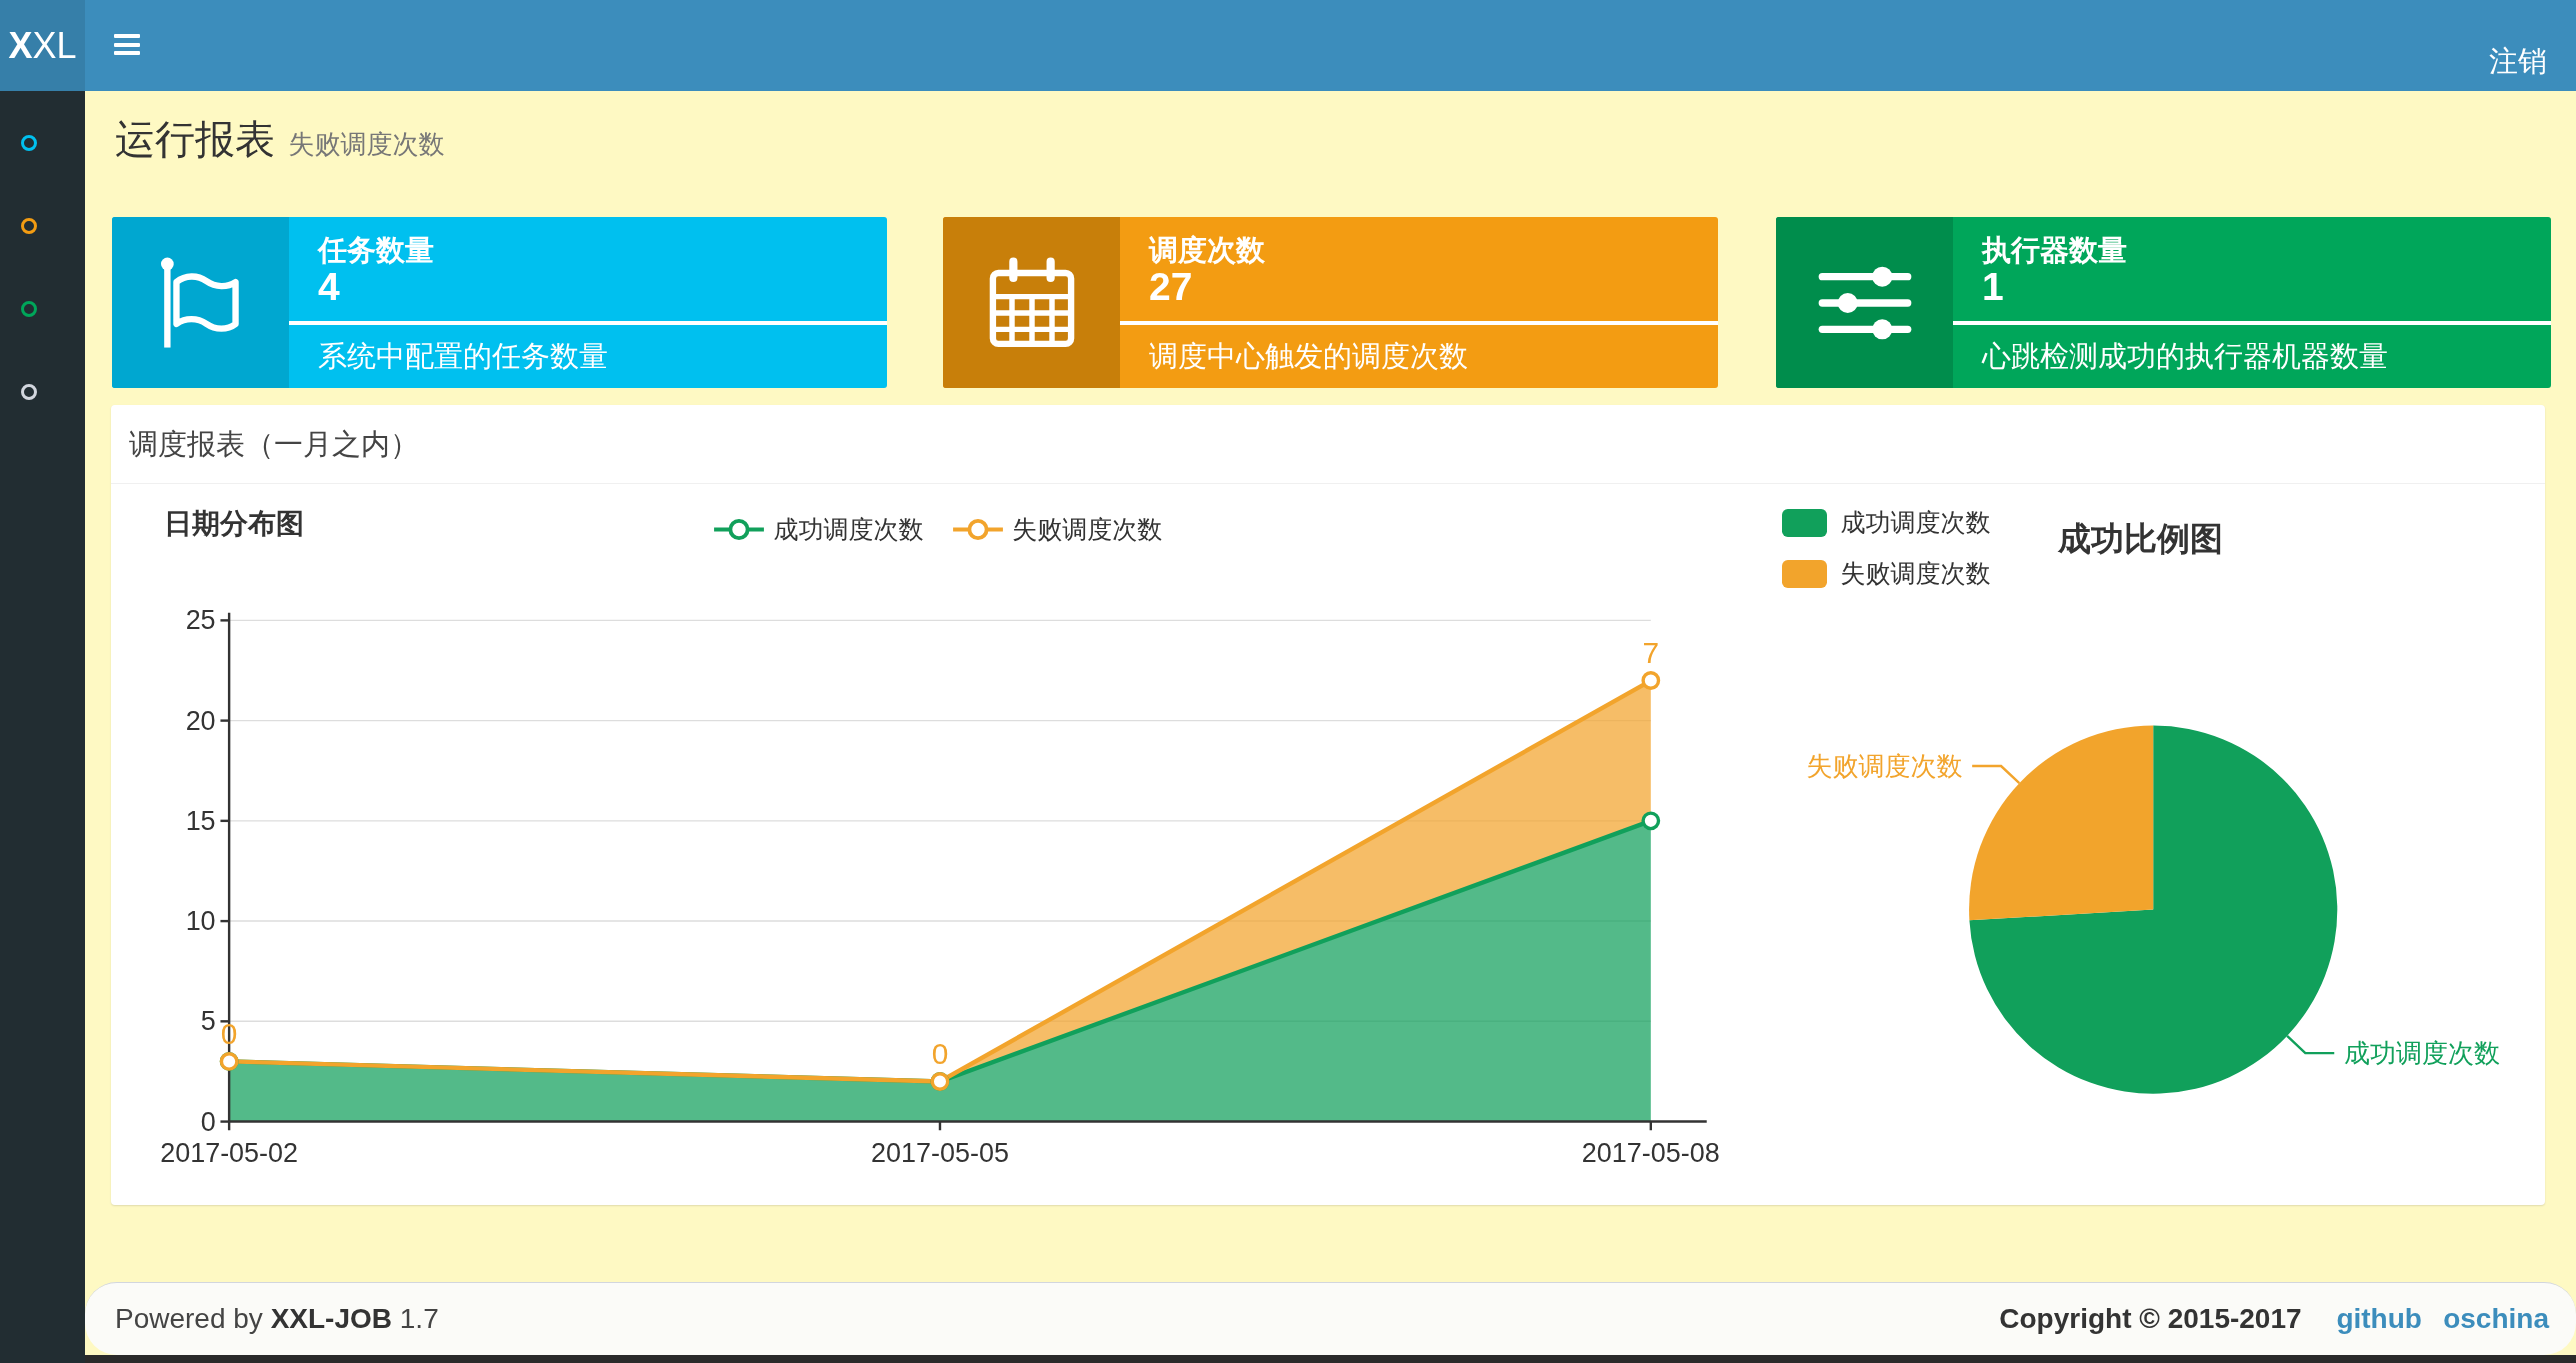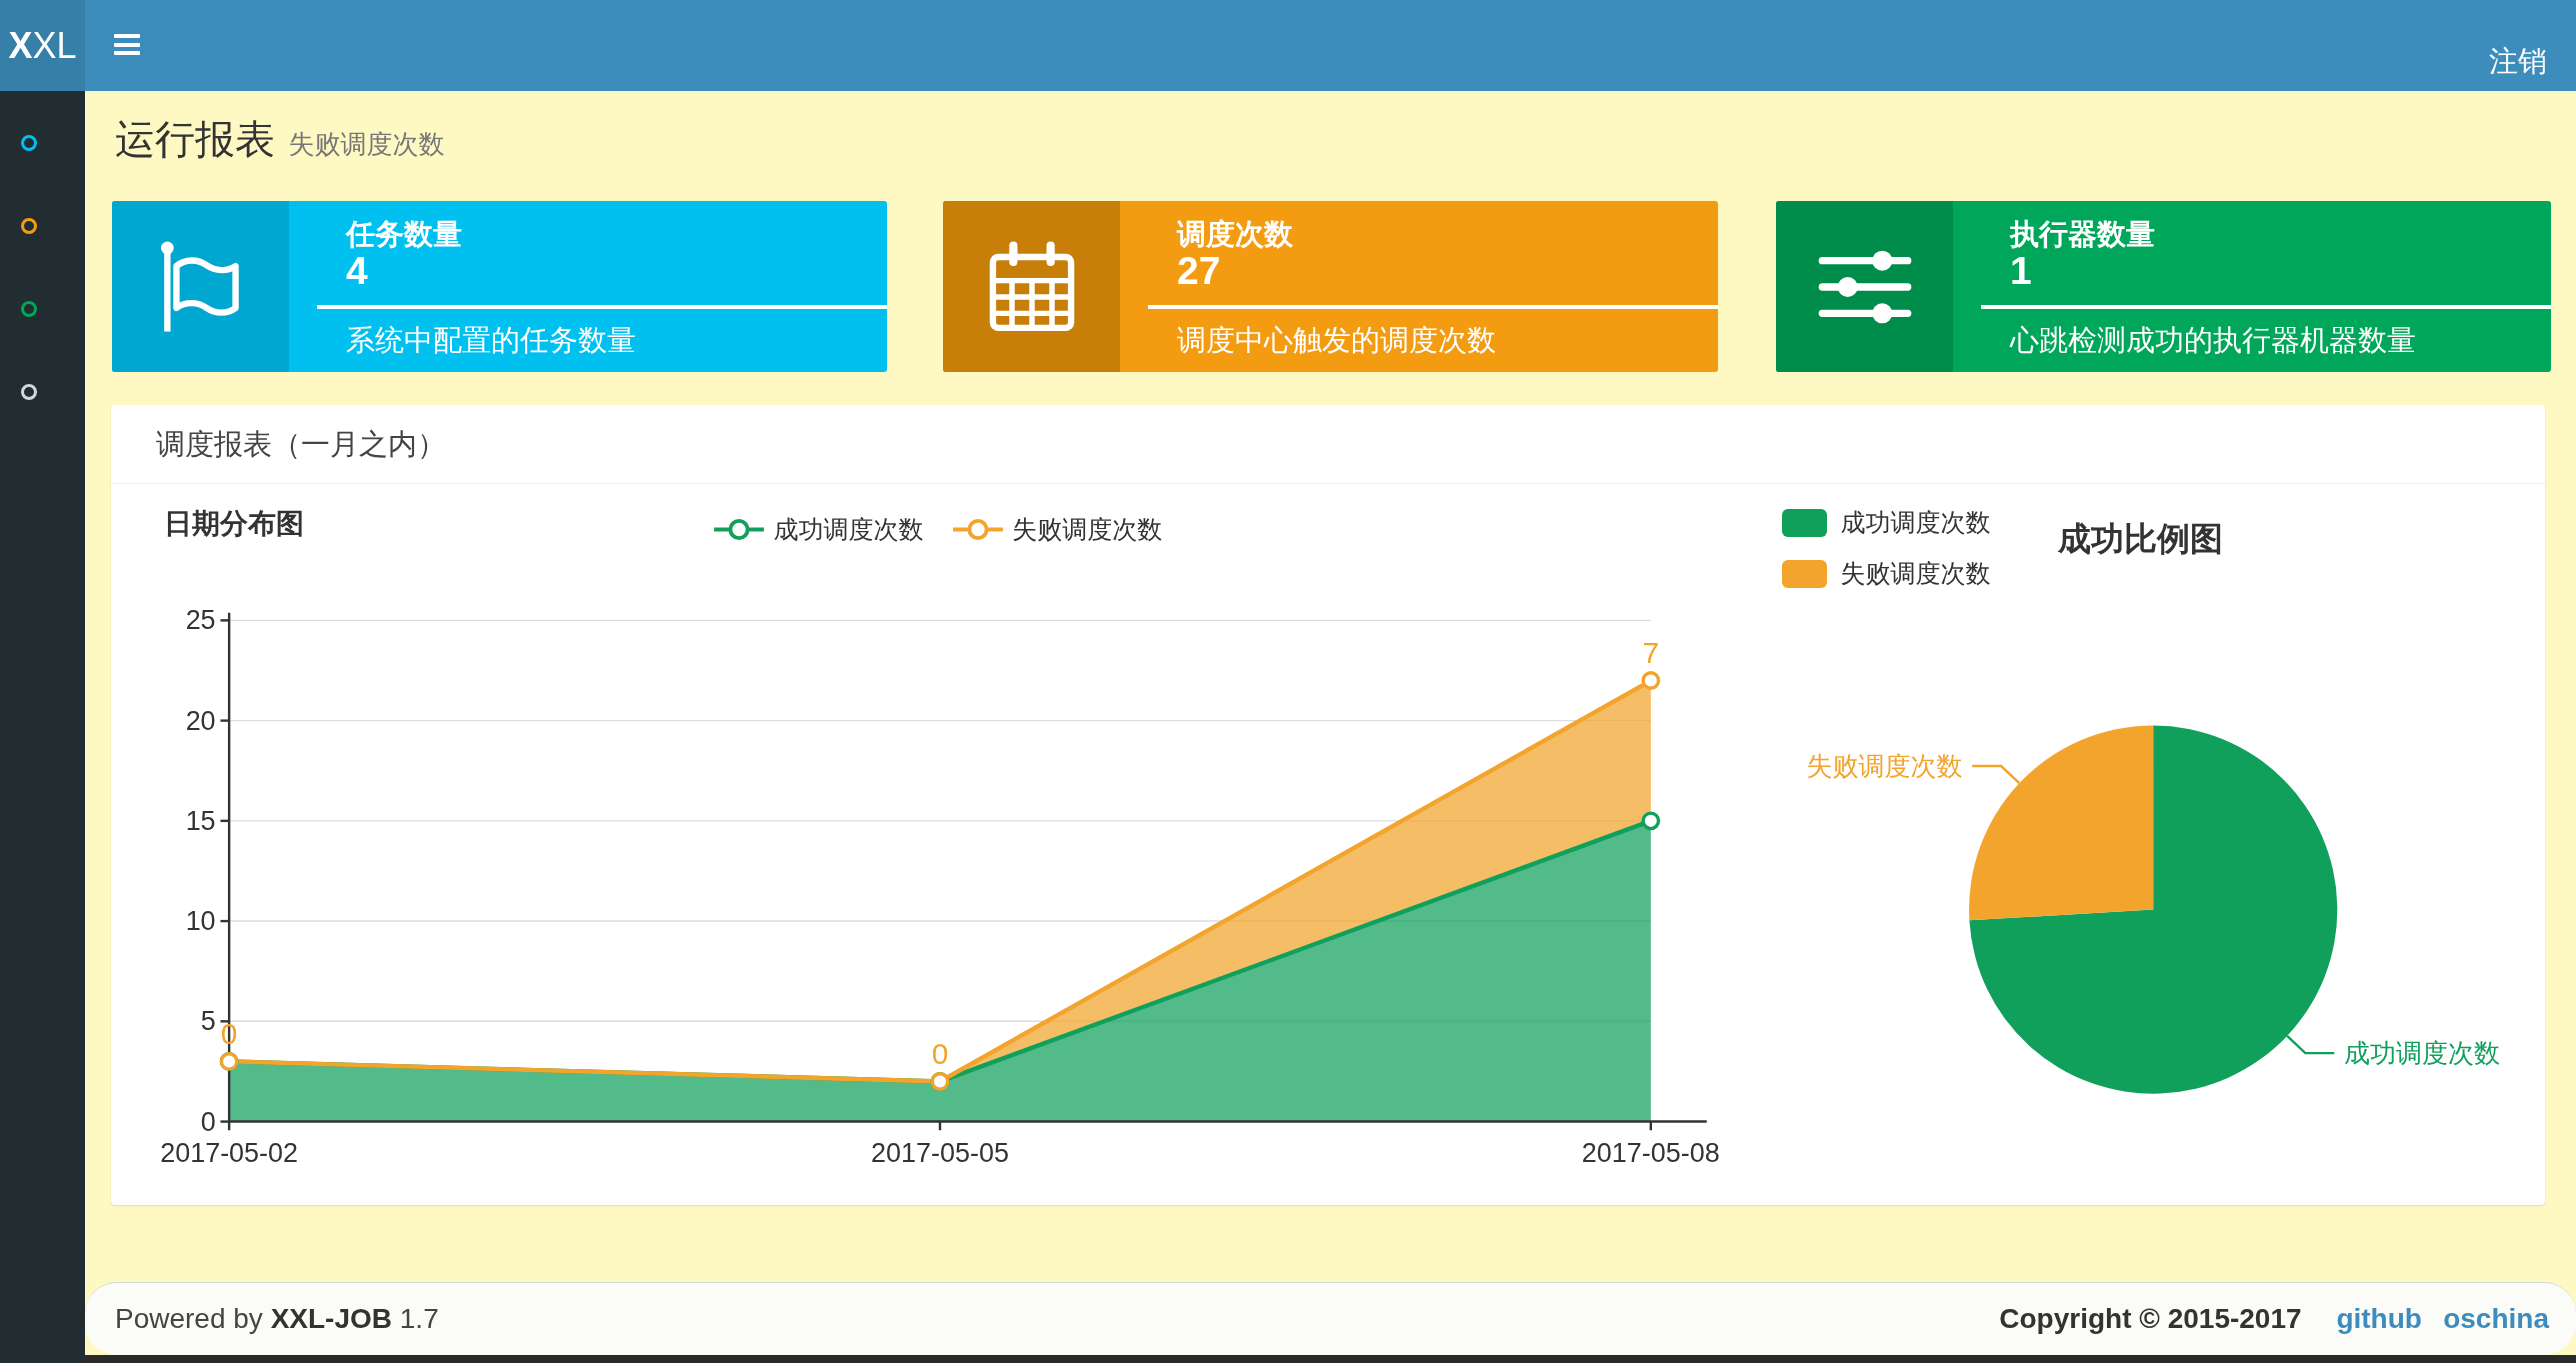--- a/index.html
+++ b/index.html
@@ -22,33 +22,33 @@
   
   .sidebar { position:absolute; left:0; top:91px; width:85px; height:1273px; background:#222d32; z-index:4; }
   .side-dot { position:absolute; left:21px; width:16.4px; height:16.4px; border:3.9px solid #fff; border-radius:50%; cursor:pointer; }
 
   
   .page-header { position:absolute; left:115px; top:112px; white-space:nowrap; }
   .page-header h1 { font-size:40px; font-weight:500; color:#333; display:inline; }
   .page-header small { font-size:26px; font-weight:400; color:#777; margin-left:13.5px; }
 
   
-  .info-box { position:absolute; top:201px; width:775px; height:171px; border-radius:2.9px; display:flex; overflow:hidden; color:#fff;gap:28px; }
+  .info-box { position:absolute; top:217px; width:775px; height:171px; border-radius:2.9px; display:flex; overflow:hidden; color:#fff; }
   .info-box.b0 { left:112px; } .info-box.b1 { left:943px; } .info-box.b2 { left:1776px; }
   .icon-wrap { width:177px; height:171px; flex:none; display:flex; align-items:center; justify-content:center; }
   .ib-body { position:relative; flex:1; }
   .ib-label { position:absolute; left:29px; top:13.5px; font-size:29px; font-weight:700; }
   .ib-number { position:absolute; left:29px; top:48px; font-size:39px; font-weight:700; }
   .ib-line { position:absolute; left:0; right:0; top:104px; height:3.9px; background:#fff; }
   .ib-desc { position:absolute; left:29px; top:120px; font-size:29px; font-weight:400; }
 
   
   .panel { position:absolute; left:111px; top:405px; width:2434px; height:800px; background:#fff;
            border-radius:3.9px; box-shadow:0 1px 1.9px rgba(0,0,0,.12); }
-  .panel-header { height:79px; line-height:79px; padding-left:45px; border-bottom:1px solid #f0f0f0;
+  .panel-header { height:79px; line-height:79px; padding-left:18px; border-bottom:1px solid #f0f0f0;
                   font-size:29px; font-weight:500; color:#444; }
   .chart-title-line { position:absolute; left:34px; top:100px; font-size:28px; font-weight:700; color:#333;margin-left:19px; }
   .chart-title-pie  { position:absolute; left:1947px; top:112px; font-size:33px; font-weight:700; color:#333; }
 
   .line-legend { position:absolute; left:603px; top:108px; display:flex; gap:29px; }
   .line-legend .legend-item { display:flex; align-items:center; gap:9.6px; font-size:25px; color:#333; cursor:pointer; }
 
   .pie-legend { position:absolute; left:1671px; top:101px; display:flex; flex-direction:column; gap:18.3px; }
   .pie-legend .legend-item { display:flex; align-items:center; gap:13.5px; font-size:25px; color:#333; cursor:pointer; }
   .pie-legend .swatch { width:45px; height:28px; border-radius:5.8px; }

